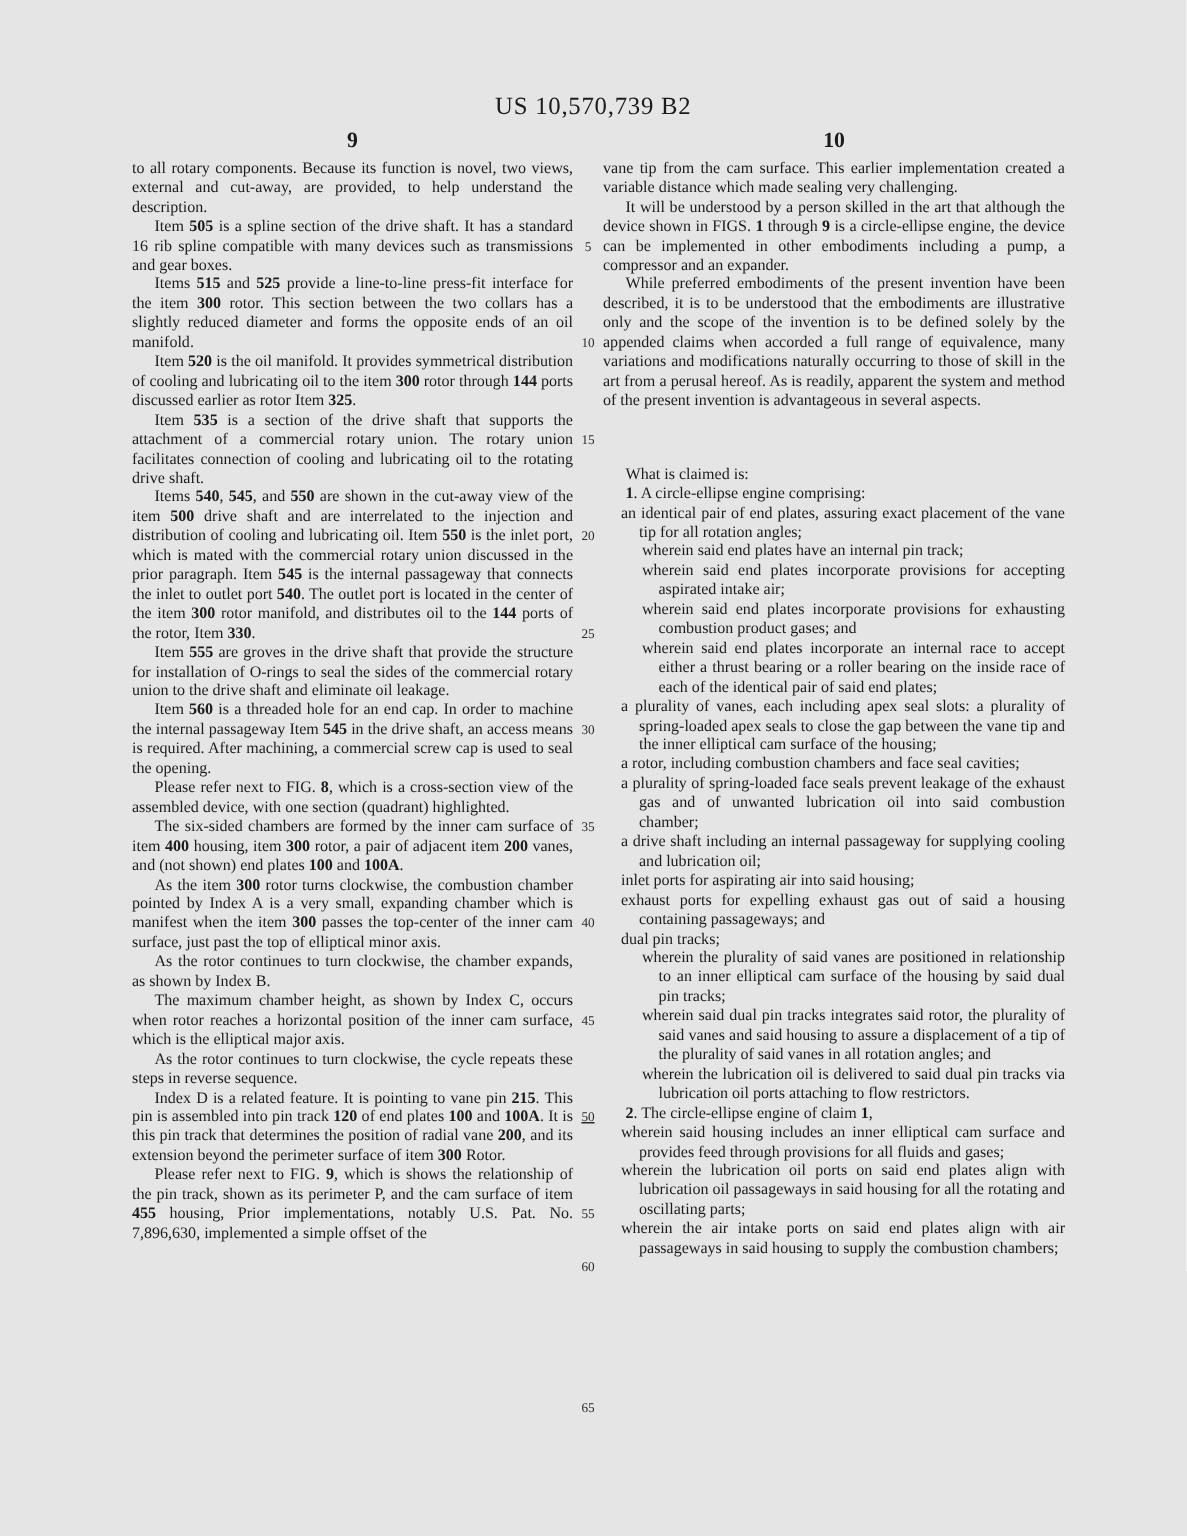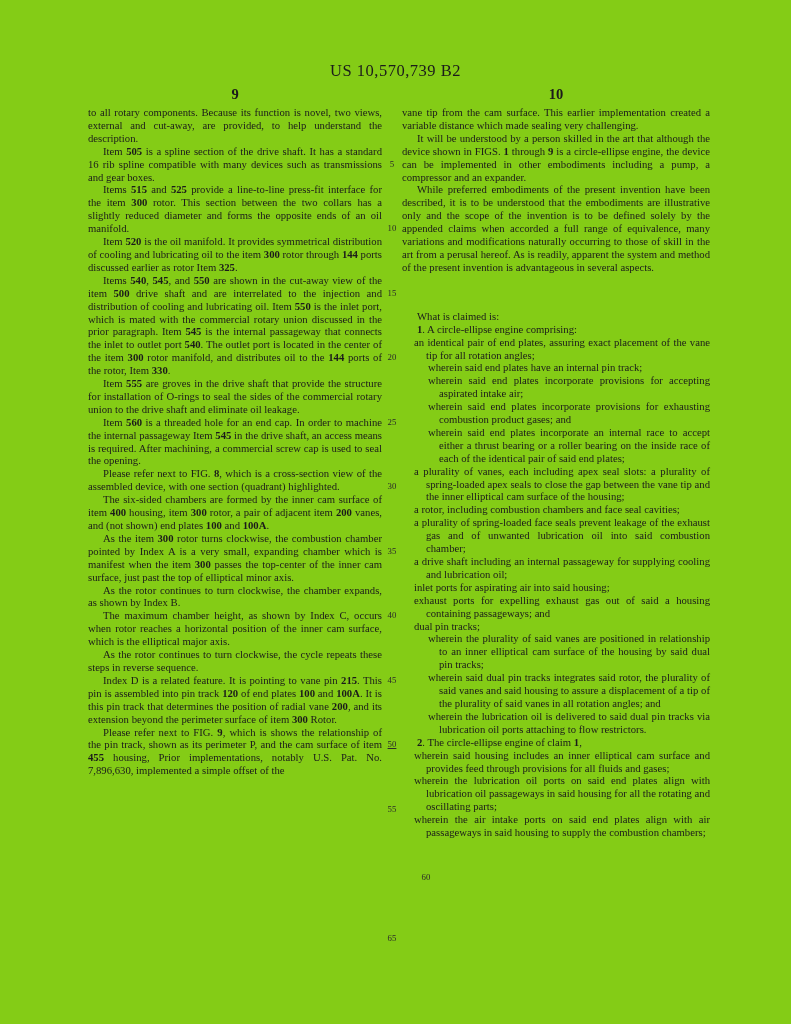--- a/index.html
+++ b/index.html
@@ -5,21 +5,21 @@
   html, body {
     margin: 0;
     padding: 0;
     background: #ffffff;
     font-family: "Liberation Serif", "DejaVu Serif", serif;
   }
   .page {
     position: relative;
     width: 791px;
     height: 1024px;
-    background: #84cc16;
+    background: #e5e5e5;
     color: #1b1b1b;
     overflow: hidden;
   }
   .patent-number {
     position: absolute;
     top: 61px;
     left: 0;
     right: 0;
     text-align: center;
     font-size: 16.5px;
@@ -74,20 +74,21 @@
 
   <div class="colnum left">9</div>
   <div class="colnum right">10</div>
 
   <div class="body-grid">
     <div class="col">
         <p class="para noindent">to all rotary components. Because its function is novel, two views, external and cut-away, are provided, to help understand the description.</p>
         <p class="para">Item <b>505</b> is a spline section of the drive shaft. It has a standard 16 rib spline compatible with many devices such as transmissions and gear boxes.</p>
         <p class="para">Items <b>515</b> and <b>525</b> provide a line-to-line press-fit interface for the item <b>300</b> rotor. This section between the two collars has a slightly reduced diameter and forms the opposite ends of an oil manifold.</p>
         <p class="para">Item <b>520</b> is the oil manifold. It provides symmetrical distribution of cooling and lubricating oil to the item <b>300</b> rotor through <b>144</b> ports discussed earlier as rotor Item <b>325</b>.</p>
+        <p class="para">Item <b>535</b> is a section of the drive shaft that supports the attachment of a commercial rotary union. The rotary union facilitates connection of cooling and lubricating oil to the rotating drive shaft.</p>
         <p class="para">Items <b>540</b>, <b>545</b>, and <b>550</b> are shown in the cut-away view of the item <b>500</b> drive shaft and are interrelated to the injection and distribution of cooling and lubricating oil. Item <b>550</b> is the inlet port, which is mated with the commercial rotary union discussed in the prior paragraph. Item <b>545</b> is the internal passageway that connects the inlet to outlet port <b>540</b>. The outlet port is located in the center of the item <b>300</b> rotor manifold, and distributes oil to the <b>144</b> ports of the rotor, Item <b>330</b>.</p>
         <p class="para">Item <b>555</b> are groves in the drive shaft that provide the structure for installation of O-rings to seal the sides of the commercial rotary union to the drive shaft and eliminate oil leakage.</p>
         <p class="para">Item <b>560</b> is a threaded hole for an end cap. In order to machine the internal passageway Item <b>545</b> in the drive shaft, an access means is required. After machining, a commercial screw cap is used to seal the opening.</p>
         <p class="para">Please refer next to FIG. <b>8</b>, which is a cross-section view of the assembled device, with one section (quadrant) highlighted.</p>
         <p class="para">The six-sided chambers are formed by the inner cam surface of item <b>400</b> housing, item <b>300</b> rotor, a pair of adjacent item <b>200</b> vanes, and (not shown) end plates <b>100</b> and <b>100A</b>.</p>
         <p class="para">As the item <b>300</b> rotor turns clockwise, the combustion chamber pointed by Index A is a very small, expanding chamber which is manifest when the item <b>300</b> passes the top-center of the inner cam surface, just past the top of elliptical minor axis.</p>
         <p class="para">As the rotor continues to turn clockwise, the chamber expands, as shown by Index B.</p>
         <p class="para">The maximum chamber height, as shown by Index C, occurs when rotor reaches a horizontal position of the inner cam surface, which is the elliptical major axis.</p>
         <p class="para">As the rotor continues to turn clockwise, the cycle repeats these steps in reverse sequence.</p>
         <p class="para">Index D is a related feature. It is pointing to vane pin <b>215</b>. This pin is assembled into pin track <b>120</b> of end plates <b>100</b> and <b>100A</b>. It is this pin track that determines the position of radial vane <b>200</b>, and its extension beyond the perimeter surface of item <b>300</b> Rotor.</p>
@@ -98,21 +99,21 @@
         <div class="lineno" style="top: 117.1px;">10</div>
         <div class="lineno" style="top: 181.6px;">15</div>
         <div class="lineno" style="top: 246.1px;">20</div>
         <div class="lineno" style="top: 310.6px;">25</div>
         <div class="lineno" style="top: 375.1px;">30</div>
         <div class="lineno" style="top: 439.6px;">35</div>
         <div class="lineno" style="top: 504.1px;">40</div>
         <div class="lineno" style="top: 568.6px;">45</div>
         <div class="lineno" style="top: 633.1px; text-decoration: underline;">50</div>
         <div class="lineno" style="top: 697.6px;">55</div>
-        <div class="lineno" style="top: 766px; margin-left: 34px;">60</div>
+        <div class="lineno" style="top: 733px;">60</div>
         <div class="lineno" style="top: 826.6px;">65</div>
       </div>
     <div class="col">
       <div>
           <p class="para noindent">vane tip from the cam surface. This earlier implementation created a variable distance which made sealing very challenging.</p>
           <p class="para">It will be understood by a person skilled in the art that although the device shown in FIGS. <b>1</b> through <b>9</b> is a circle-ellipse engine, the device can be implemented in other embodiments including a pump, a compressor and an expander.</p>
           <p class="para">While preferred embodiments of the present invention have been described, it is to be understood that the embodiments are illustrative only and the scope of the invention is to be defined solely by the appended claims when accorded a full range of equivalence, many variations and modifications naturally occurring to those of skill in the art from a perusal hereof. As is readily, apparent the system and method of the present invention is advantageous in several aspects.</p>
         </div>
       <div class="claims">
           <p class="claim-intro">What is claimed is:</p>

